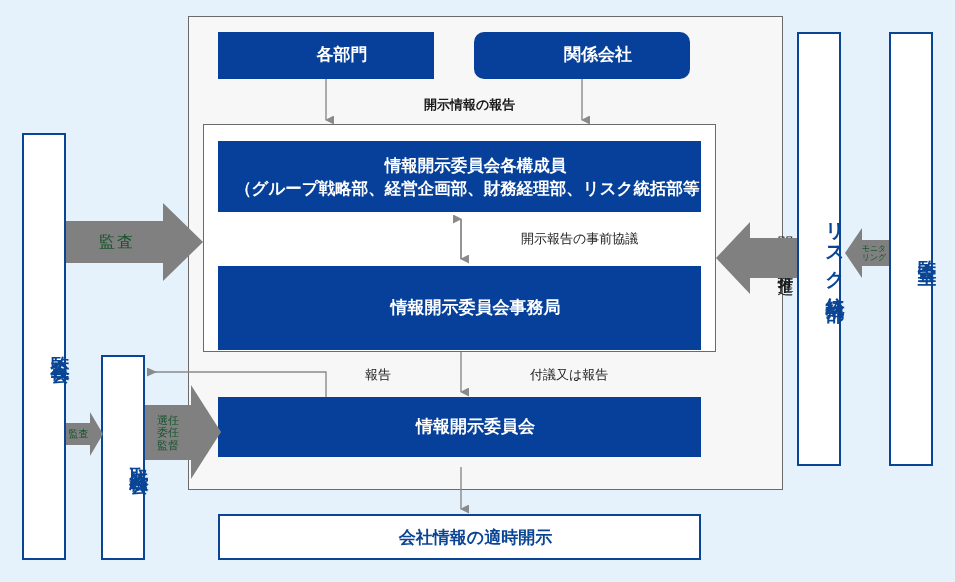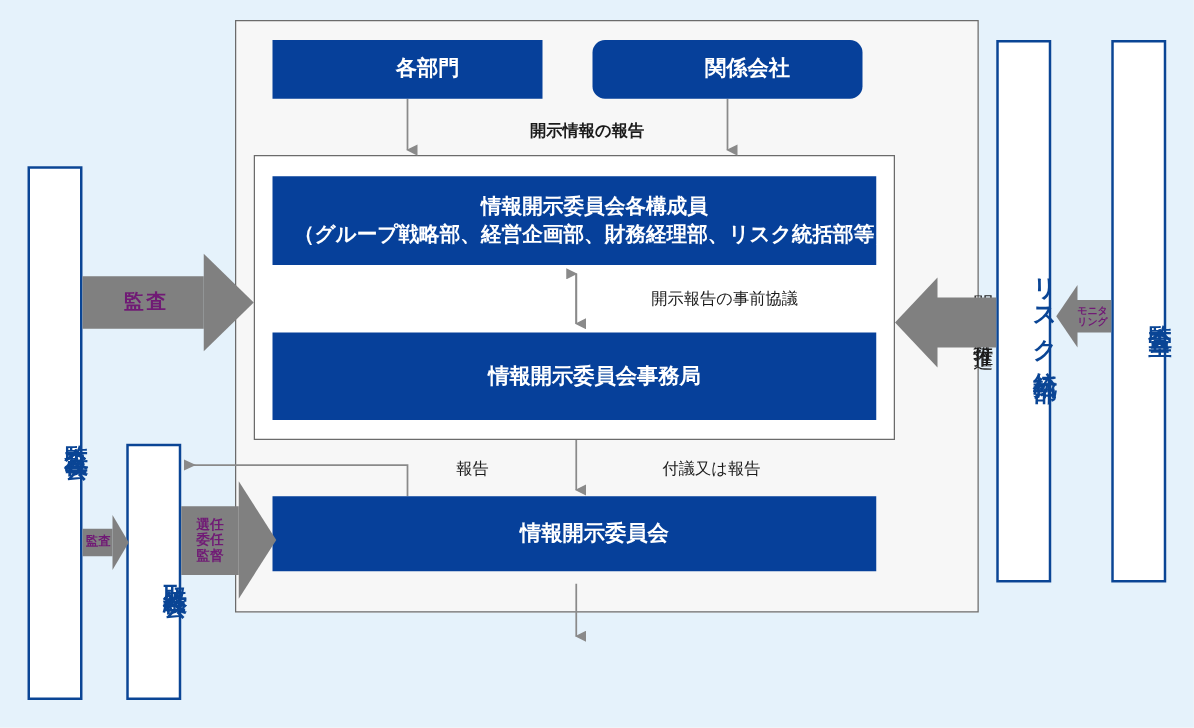--- a/index.html
+++ b/index.html
@@ -64,21 +64,21 @@
     writing-mode: vertical-rl;
     text-orientation: upright;
     letter-spacing: 3px;
   }
 
   
   .box-dept   { left: 218px; top: 32px;  width: 216px; height: 47px; font-size: 17px; }
   .box-affil  { left: 474px; top: 32px;  width: 216px; height: 47px; font-size: 17px; border-radius: 10px; }
 
   .box-members { left: 218px; top: 141px; width: 483px; height: 71px; font-size: 16.5px; }
-  .box-secretariat { left: 218px; top: 266px; width: 483px; height: 70px; font-size: 17px; }
+  .box-secretariat { left: 218px; top: 266px; width: 483px; height: 84px; font-size: 17px; }
   .box-committee { left: 218px; top: 397px; width: 483px; height: 60px; font-size: 17px; }
   .box-timely { left: 218px; top: 514px; width: 483px; height: 46px; font-size: 17px; }
 
   
   .box-kansayakukai {
     left: 22px; top: 133px; width: 44px; height: 427px; font-size: 19px;
   }
   .box-torishimari {
     left: 101px; top: 355px; width: 44px; height: 205px; font-size: 19px;
   }
@@ -100,21 +100,21 @@
 
   
   .garrow { pointer-events: none; }
   .garrow .shaft {
     position: absolute; background: #808080;
   }
   .garrow .head {
     position: absolute; width: 0; height: 0;
   }
   .garrow .lbl {
-    position: absolute; color: #701a75; font-weight: bold;
+    position: absolute; color: #14532d; font-weight: normal;
     display: flex; align-items: center; justify-content: center;
     line-height: 1.15;
   }
 
   
   .arrow-audit-big { left: 66px; top: 203px; width: 137px; height: 78px; }
   .arrow-audit-big .shaft { left: 0; top: 18px; width: 97px; height: 42px; }
   .arrow-audit-big .head {
     left: 97px; top: 0;
     border-top: 39px solid transparent;
@@ -232,20 +232,23 @@
   </div>
 
   <div class="abs blue-box box-secretariat">
     <span>情報開示委員会事務局</span>
   </div>
 
   <div class="abs blue-box box-committee">
     <span>情報開示委員会</span>
   </div>
 
+  <div class="abs white-box box-timely">
+    <span>会社情報の適時開示</span>
+  </div>
 
   <div class="abs white-box box-kansayakukai">
     <span class="vert">監査役会</span>
   </div>
 
   <div class="abs white-box box-torishimari">
     <span class="vert">取締役会</span>
   </div>
 
   <div class="abs white-box box-risk">

